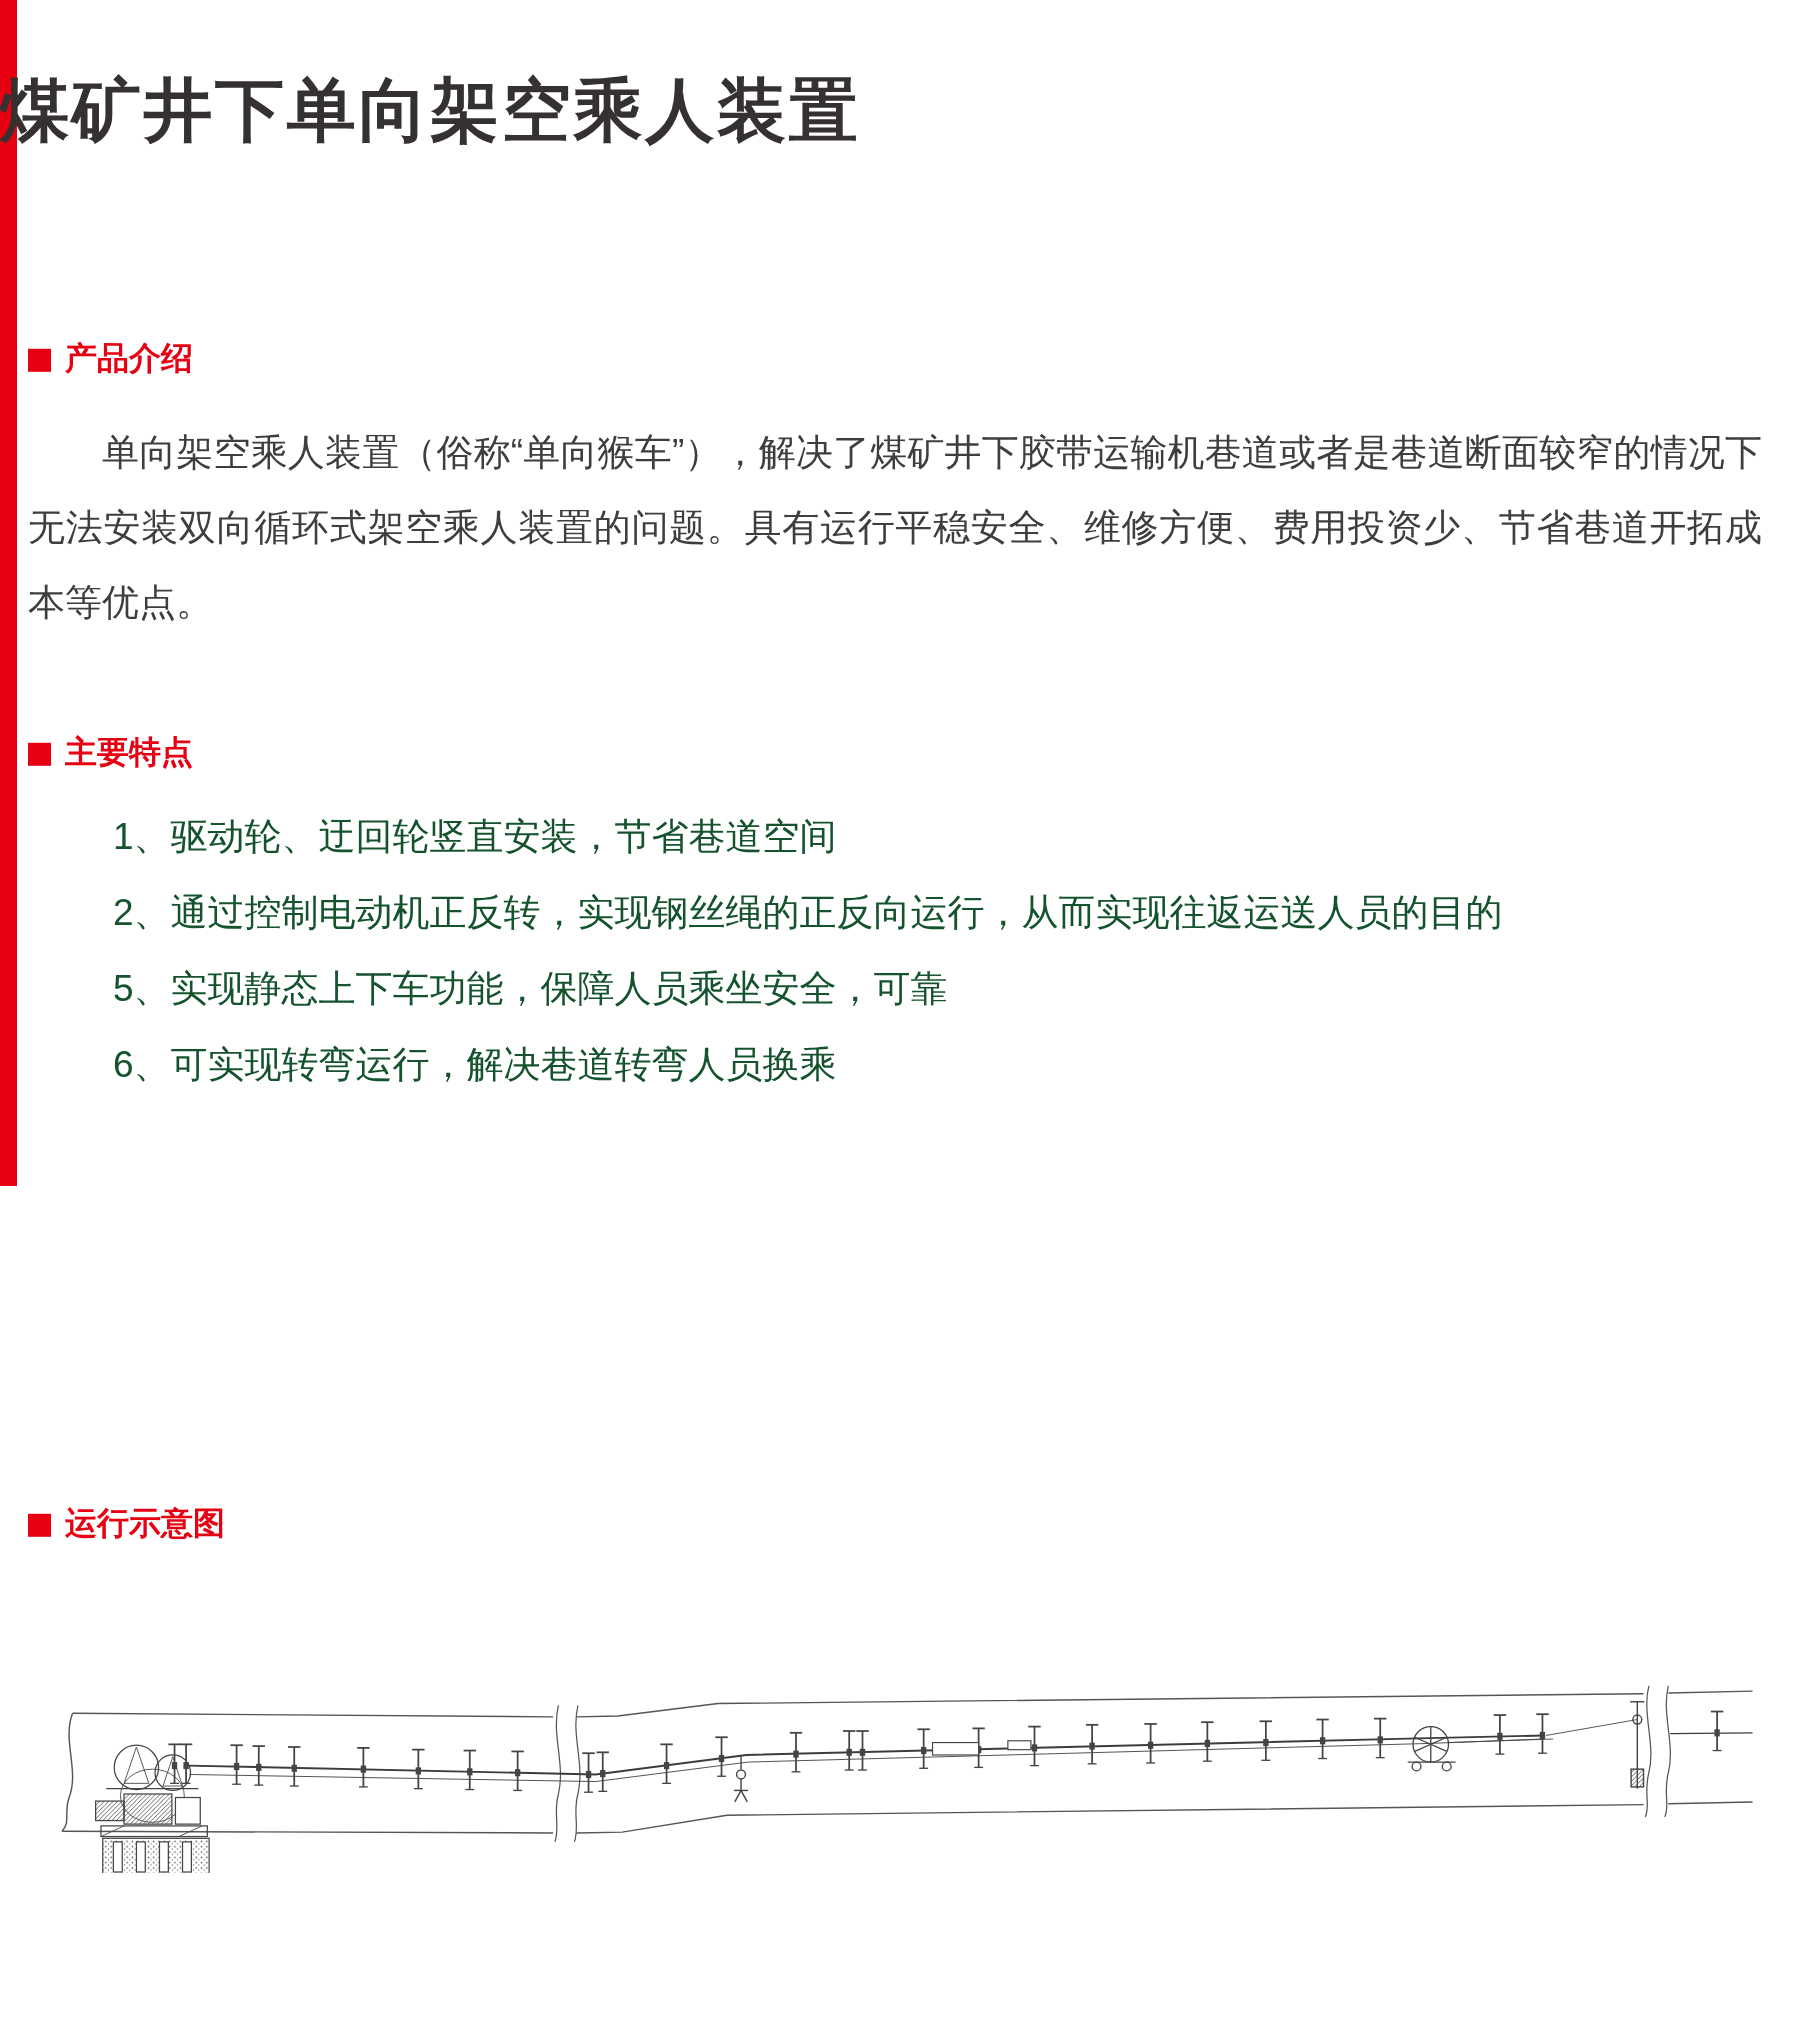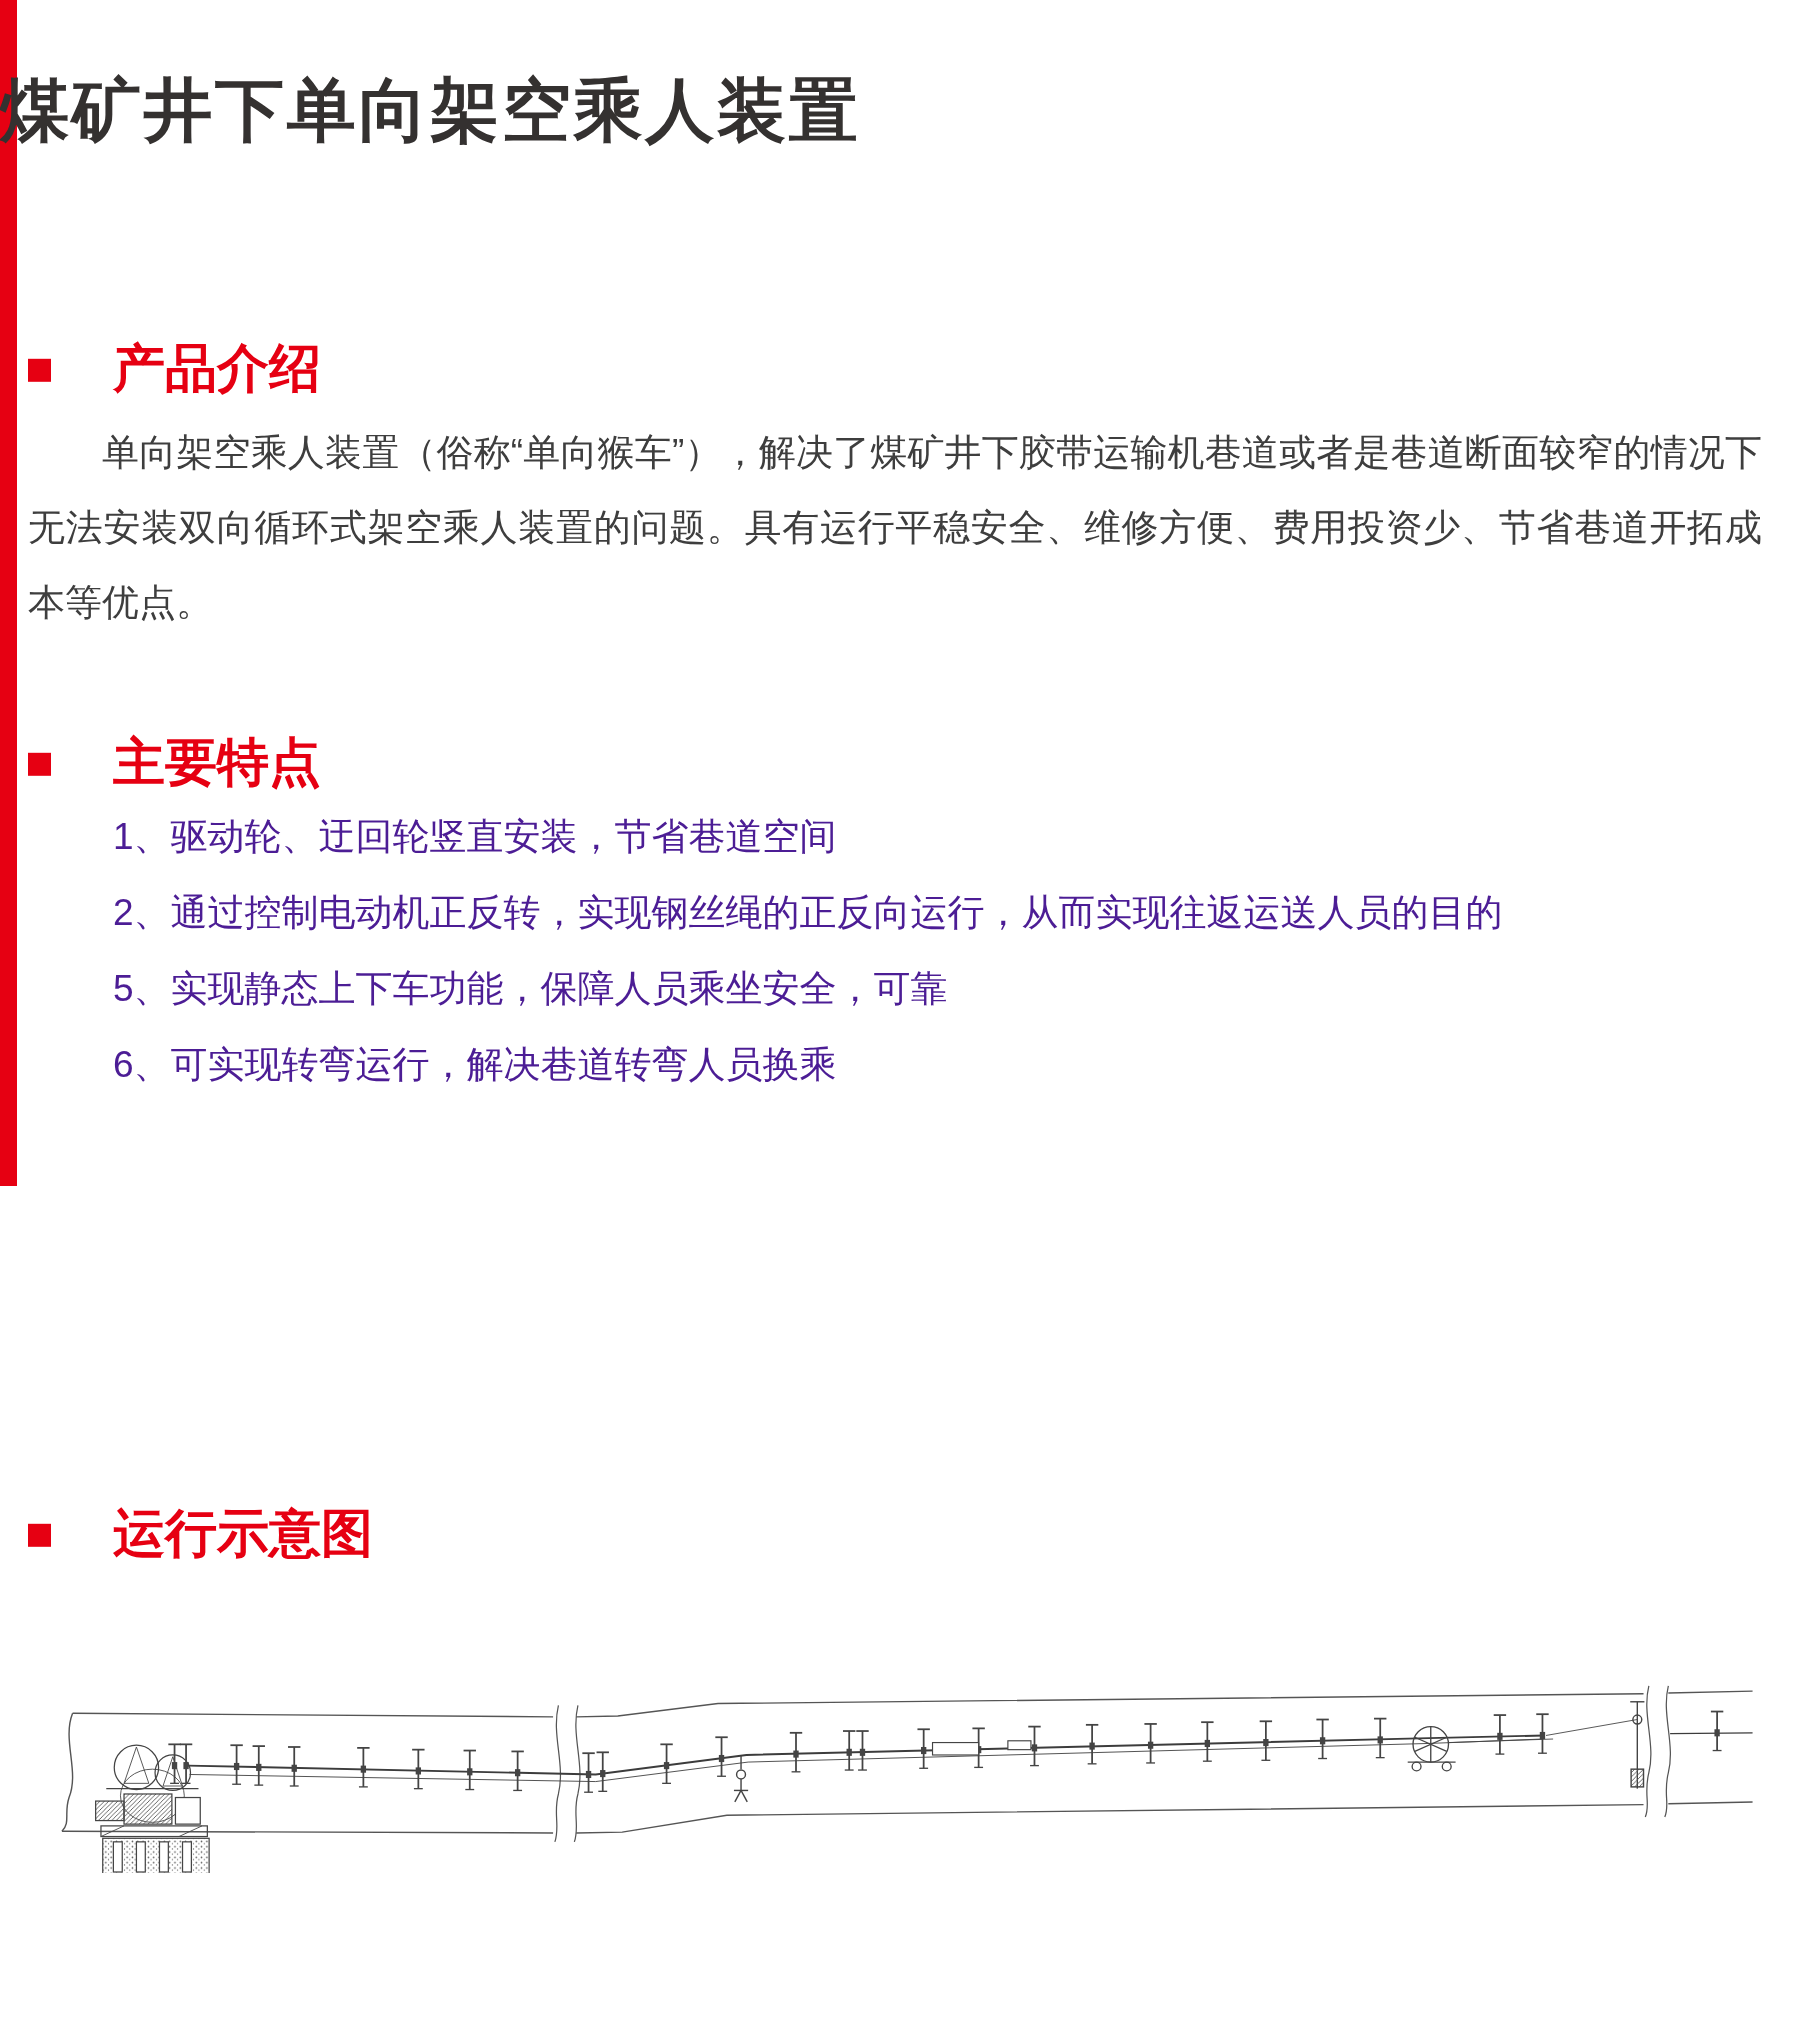--- a/index.html
+++ b/index.html
@@ -5,30 +5,30 @@
   html,body{margin:0;padding:0;}
   body{
     width:1803px;height:2039px;position:relative;background:#ffffff;
     font-family:"Liberation Sans","DejaVu Sans",sans-serif;
     color:#3e3e3e;overflow:hidden;
   }
   .red-bar{position:absolute;left:0;top:0;width:17px;height:1186px;background:var(--accent,#e60012);}
   .header{position:absolute;top:32px;left:0;right:41px;text-align:left;margin-top:39px;}
   .page-title{font-size:69px;font-weight:bold;color:#343130;letter-spacing:2.7px;line-height:1.15;}
   .page-subtitle{font-size:26.6px;color:#434343;margin-top:3.5px;letter-spacing:0.4px;}
-  .heading{position:absolute;left:28px;display:flex;align-items:center;font-size:52px;font-weight:bold;color:var(--accent,#e60012);line-height:1;gap:48px;}
+  .heading{position:absolute;left:28px;display:flex;align-items:center;font-size:32px;font-weight:bold;color:var(--accent,#e60012);line-height:1;}
   .heading .bullet{width:23px;height:23px;background:var(--accent,#e60012);margin-right:14px;flex:0 0 auto;transform:translateY(1.8px);}
   #intro-heading{top:342px;}
   #features-heading{top:736px;}
   #diagram-heading{top:1507px;}
   .intro-body{
     position:absolute;top:415px;left:28px;width:1734px;
     font-size:37px;line-height:75px;text-align:justify;text-indent:74px;color:#3e3e3e;
   }
-  .features-list{position:absolute;top:809px;left:28px;width:1734px;font-size:37px;color:#4c1d95;}
+  .features-list{position:absolute;top:809px;left:28px;width:1734px;font-size:37px;color:#14532d;}
   .feature-item{line-height:55px;margin-bottom:21px;padding-left:85px;text-align:justify;}
   .feature-item.wrap{padding-left:0;text-indent:85px;}
   .diagram-wrap{position:absolute;left:46px;top:1660px;width:1711px;height:213px;}
   .diagram-wrap svg{display:block;width:100%;height:100%;}
 </style>
 </head>
 <body>
 
 <div class="red-bar"></div>
 

